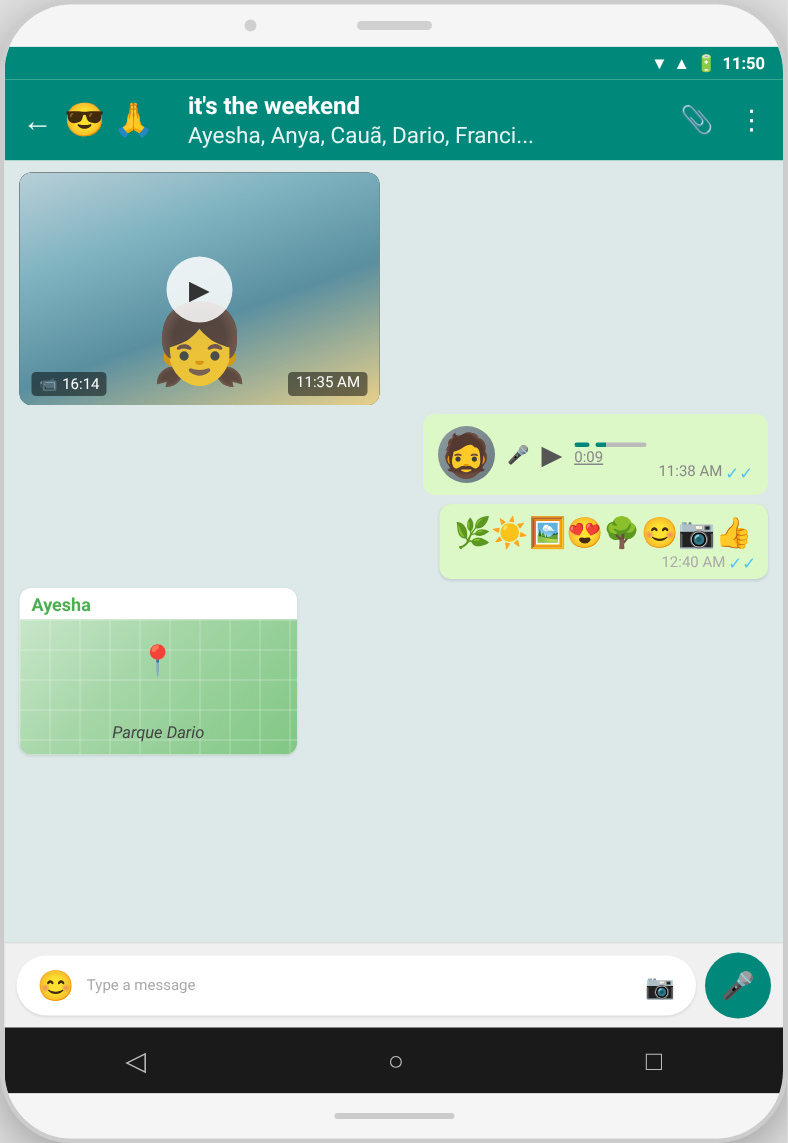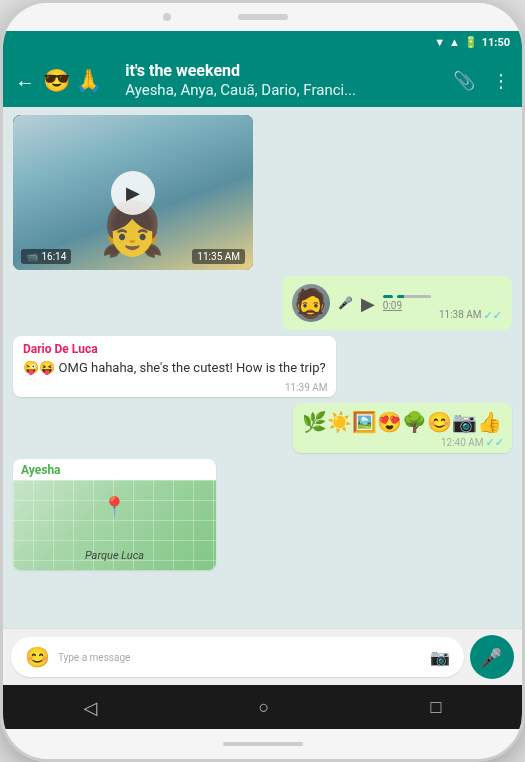--- a/index.html
+++ b/index.html
@@ -505,49 +505,40 @@
             </div>
             <div class="voice-duration">0:09</div>
           </div>
           <div class="voice-timestamp">
             <span>11:38 AM</span>
             <span class="double-check">✓✓</span>
           </div>
         </div>
       </div>
 
-      <div class="bubble-left">
-        <div class="text-bubble">
-          <div class="sender-name">Dario De Luca</div>
-          <div class="message-text">😜😝 OMG hahaha, she's the cutest! How is the trip?</div>
-          <div class="message-timestamp">
-            <span>11:39 AM</span>
-          </div>
-        </div>
-      </div>
 
       <div class="bubble-right">
         <div class="emoji-bubble">
           <div class="emoji-row">🌿☀️🖼️😍🌳😊📷👍</div>
           <div class="message-timestamp">
             <span>12:40 AM</span>
             <span class="double-check">✓✓</span>
           </div>
         </div>
       </div>
 
       <div class="bubble-left">
-        <div style="background:white;border-radius:8px;overflow:hidden;box-shadow:0 1px 2px rgba(0,0,0,0.1);width:203px;">
+        <div style="background:white;border-radius:8px;overflow:hidden;box-shadow:0 1px 2px rgba(0,0,0,0.1);width:185px;">
           <div class="sender-name green" style="padding:4px 8px 0 8px;font-size:12px;">Ayesha</div>
           <div class="location-map">
             <div style="position:absolute;top:0;left:0;right:0;bottom:0;background:linear-gradient(135deg,#c8e6c9 0%,#a5d6a7 40%,#81c784 100%);opacity:0.8;"></div>
 
             <div style="position:absolute;top:0;left:0;right:0;bottom:0;background-image:linear-gradient(rgba(255,255,255,0.3) 1px,transparent 1px),linear-gradient(90deg,rgba(255,255,255,0.3) 1px,transparent 1px);background-size:20px 20px;"></div>
             <div class="map-pin" style="top:30%;left:50%;transform:translate(-50%,-50%);">📍</div>
-            <div class="map-label">Parque Luca</div>
+            <div class="map-label">Parque Dario</div>
           </div>
         </div>
       </div>
 
     </div>
 
     <div class="input-bar">
       <div class="input-field">
         <span class="input-emoji">😊</span>
         <span class="input-placeholder">Type a message</span>

